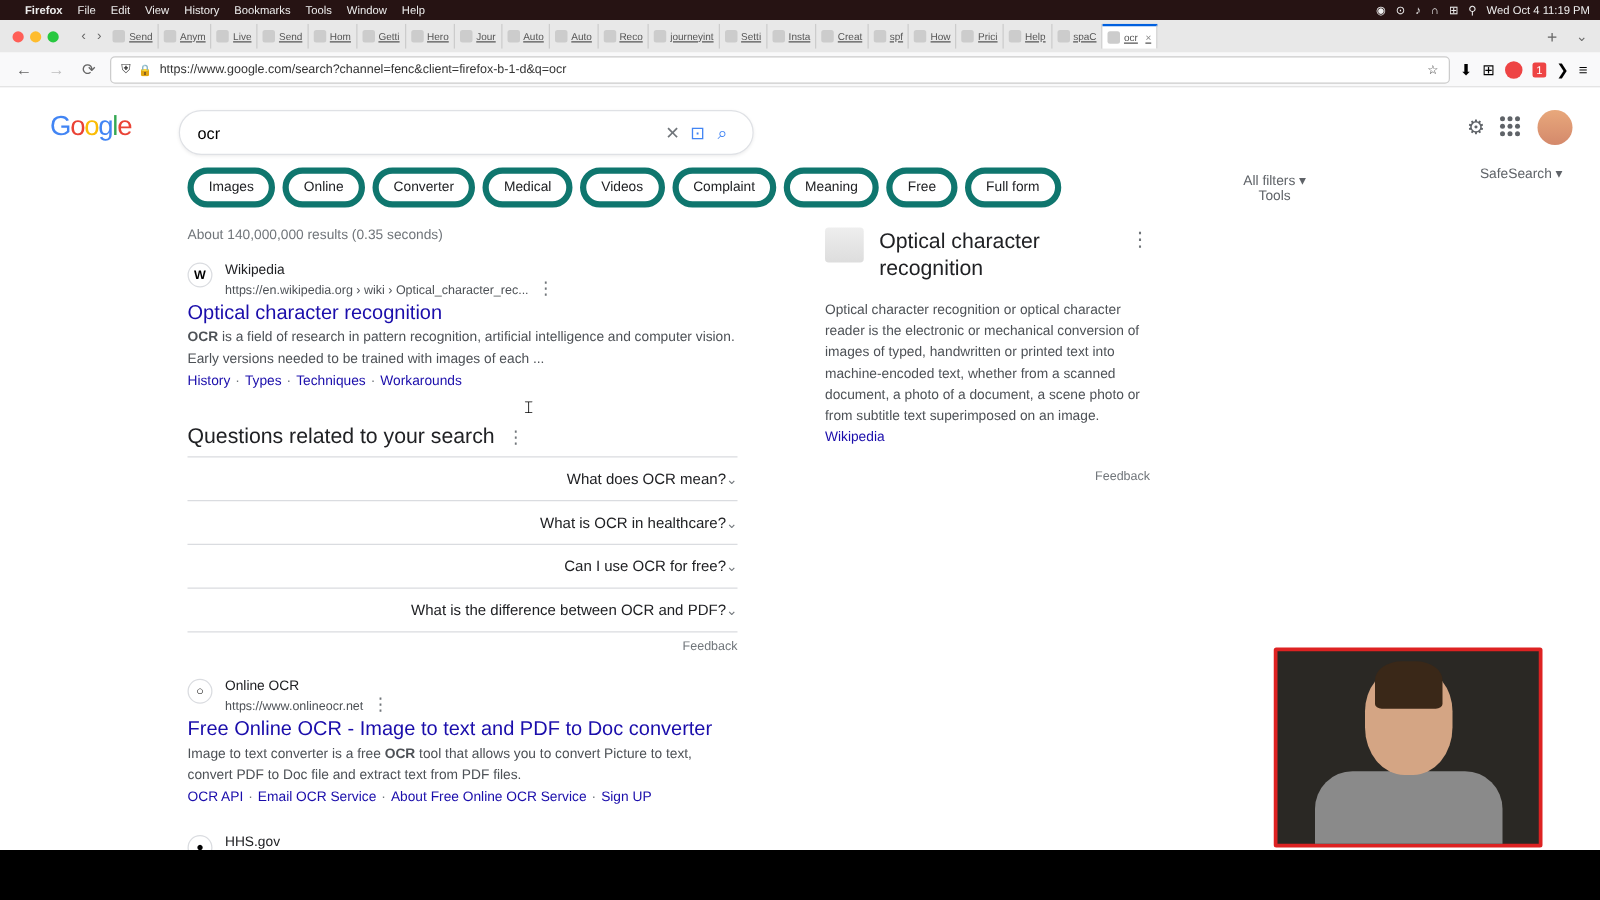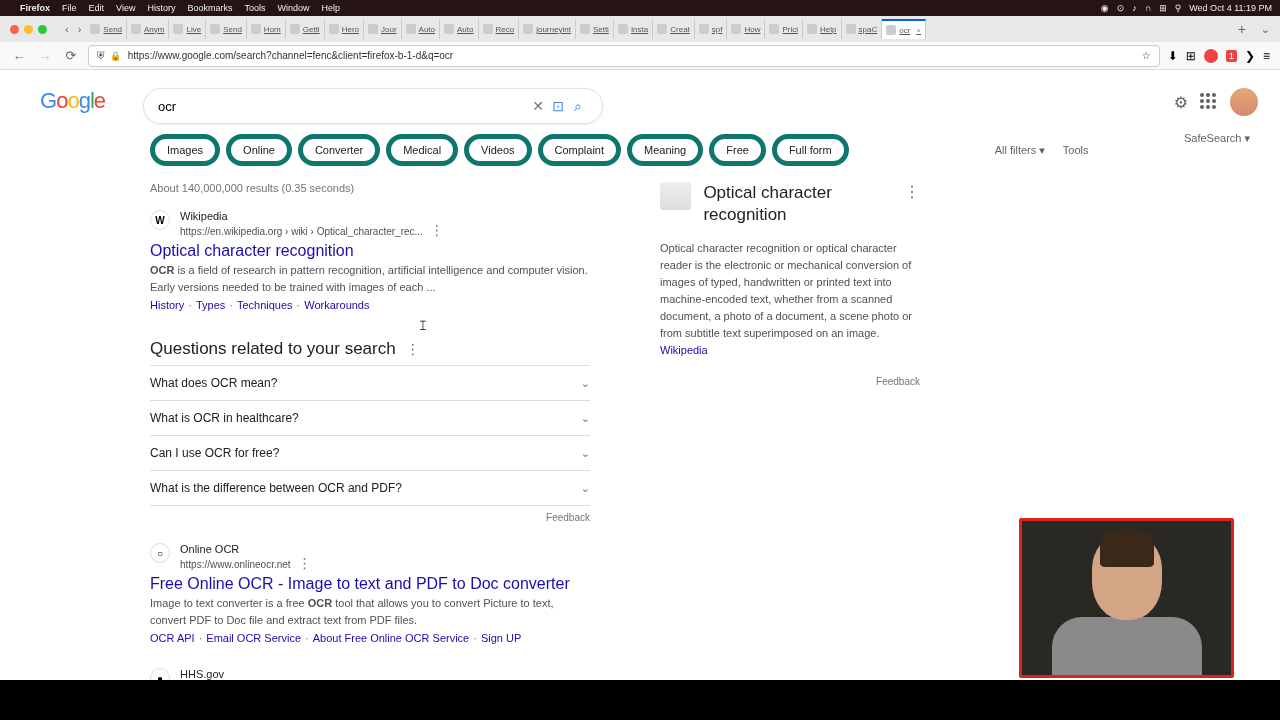--- a/index.html
+++ b/index.html
@@ -39,41 +39,41 @@
 .gsearch input { flex: 1; border: none; outline: none; font-size: 13px; }
 .gsearch .icn { width: 20px; height: 20px; color: #70757a; display: flex; align-items: center; justify-content: center; cursor: pointer; font-size: 14px; }
 .gright { margin-left: auto; display: flex; gap: 12px; align-items: center; }
 .gright .gear { color: #5f6368; font-size: 16px; }
 .gright .apps { width: 18px; height: 18px; display: grid; grid-template-columns: repeat(3,4px); grid-template-rows: repeat(3,4px); gap: 2px; }
 .gright .apps span { background: #5f6368; border-radius: 50%; }
 .gright .avatar { width: 28px; height: 28px; border-radius: 50%; background: linear-gradient(#e8a87c,#d4896b); }
 
 .gfilters { display: flex; gap: 6px; padding: 10px 0 10px 150px; align-items: center; }
 .chip { border: 5px solid #0f766e; border-radius: 16px; padding: 5px 12px; font-size: 11px; color: #202124; cursor: pointer; }
-.gfilters .right-filters { margin-left: 140px; display: flex; gap: 18px; font-size: 11px; color: #5f6368; align-items: center; }
+.gfilters .right-filters { margin-left: 140px; display: flex; font-size: 11px; color: #5f6368; align-items: center; flex-direction: column; }
 .safesearch { position: absolute; right: 30px; top: 62px; font-size: 11px; color: #5f6368; }
 
 .gcontent { display: flex; padding: 6px 0 0 150px; gap: 70px; }
 .gmain { width: 440px; }
 .stats { font-size: 11px; color: #70757a; margin-bottom: 16px; }
 .result { margin-bottom: 24px; }
 .result .srchead { display: flex; gap: 10px; align-items: flex-start; }
 .result .favi { width: 20px; height: 20px; border: 1px solid #dadce0; border-radius: 50%; display: flex; align-items: center; justify-content: center; font-size: 10px; font-weight: bold; background: #fff; }
 .result .site { font-size: 11px; color: #202124; }
 .result .path { font-size: 10px; color: #4d5156; }
 .result .dots { color: #70757a; font-size: 14px; margin-left: 4px; }
 .result h3 { color: #1a0dab; font-size: 16px; font-weight: 400; margin: 4px 0 2px 0; cursor: pointer; }
 .result .snip { font-size: 11px; color: #4d5156; line-height: 1.5; }
 .result .links { font-size: 11px; margin-top: 4px; }
 .result .links a { color: #1a0dab; text-decoration: none; }
 .result .links .sep { color: #70757a; margin: 0 4px; }
 
 .questions { margin: 20px 0; }
 .questions h2 { font-size: 17px; font-weight: 400; color: #202124; margin-bottom: 6px; display: flex; align-items: center; gap: 10px; margin-top: 28px; }
-.qitem { border-bottom: 1px solid #dadce0; padding: 10px 0; display: flex; justify-content: space-between; align-items: center; font-size: 12px; color: #202124; cursor: pointer; }
+.qitem { border-bottom: 1px solid #dadce0; padding: 10px 0; display: flex; justify-content: flex-end; align-items: center; font-size: 12px; color: #202124; cursor: pointer; }
 .qitem:first-of-type { border-top: 1px solid #dadce0; }
 .qitem .chev { color: #70757a; font-size: 11px; }
 .feedback { text-align: right; font-size: 10px; color: #70757a; margin-top: 6px; }
 
 .kpanel { width: 260px; }
 .kpanel .khead { display: flex; gap: 12px; margin-bottom: 14px; align-items: flex-start; }
 .kpanel .kimg { width: 36px; height: 28px; background: linear-gradient(#eee,#ddd); border-radius: 3px; }
 .kpanel h3 { font-size: 17px; font-weight: 400; color: #202124; line-height: 1.3; }
 .kpanel .kdots { margin-left: auto; color: #70757a; }
 .kpanel .kdesc { font-size: 11px; color: #4d5156; line-height: 1.55; }

